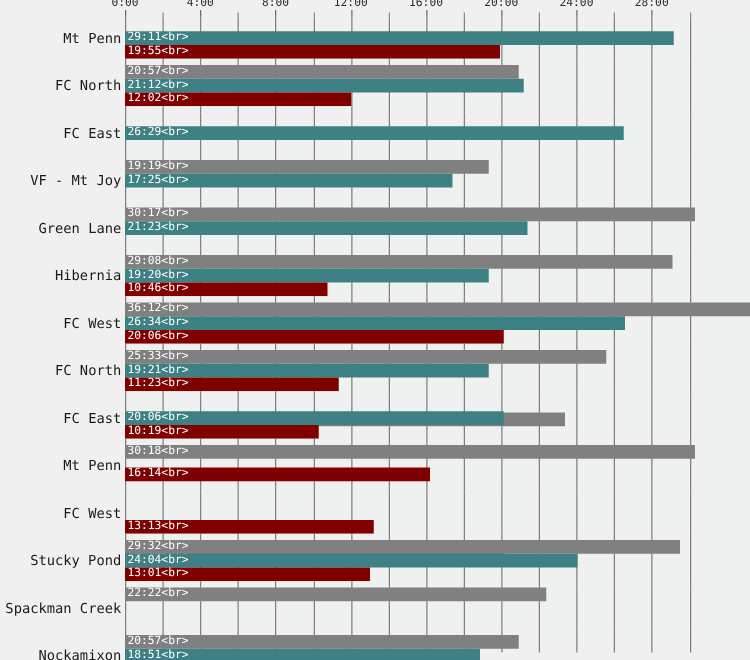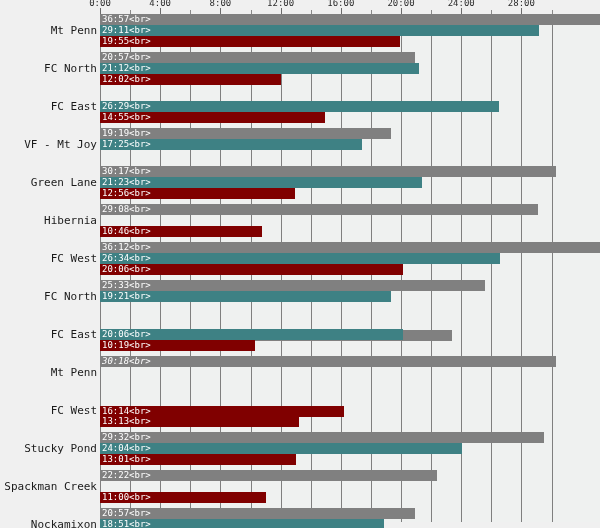--- a/index.html
+++ b/index.html
@@ -149,24 +149,20 @@
       <div class="tick-minor" style="left: 210.7px;"></div>
       <div class="tick-minor" style="left: 270.9px;"></div>
       <div class="tick-minor" style="left: 331.1px;"></div>
       <div class="tick-minor" style="left: 391.3px;"></div>
       <div class="tick-minor" style="left: 451.5px;"></div>
     </div>
 
   <div id="groups-layer">
       <div class="group" style="top: 14px; height: 33px;">
         <div class="cat-label" style="top: 9.5px;">Mt Penn</div>
-        <div class="bar-track" style="top: 0px;">
-          <div class="bar s-gray" title="series-gray" style="width: 556.097px;"></div>
-          <div class="bar-datalabel">36:57&lt;br&gt;</div>
-        </div>
         <div class="bar-track" style="top: 11px;">
           <div class="bar s-teal" title="series-teal" style="width: 439.159px;"></div>
           <div class="bar-datalabel">29:11&lt;br&gt;</div>
         </div>
         <div class="bar-track" style="top: 22px;">
           <div class="bar s-red" title="series-red" style="width: 299.796px;"></div>
           <div class="bar-datalabel">19:55&lt;br&gt;</div>
         </div>
       </div>
       <div class="gap-strip" style="position: absolute; top: 47px;">
@@ -218,24 +214,20 @@
         <div class="gridline" style="left: 270.9px;"></div>
         <div class="gridline" style="left: 331.1px;"></div>
         <div class="gridline" style="left: 391.3px;"></div>
         <div class="gridline" style="left: 451.5px;"></div>
       </div>
       <div class="group" style="top: 90px; height: 33px;">
         <div class="cat-label" style="top: 9.5px;">FC East</div>
         <div class="bar-track" style="top: 11px;">
           <div class="bar s-teal" title="series-teal" style="width: 398.524px;"></div>
           <div class="bar-datalabel">26:29&lt;br&gt;</div>
-        </div>
-        <div class="bar-track" style="top: 22px;">
-          <div class="bar s-red" title="series-red" style="width: 224.546px;"></div>
-          <div class="bar-datalabel">14:55&lt;br&gt;</div>
         </div>
       </div>
       <div class="gap-strip" style="position: absolute; top: 123px;">
         <div class="gridline" style="left: 0px;"></div>
         <div class="gridline" style="left: 60.2px;"></div>
         <div class="gridline" style="left: 120.4px;"></div>
         <div class="gridline" style="left: 180.6px;"></div>
         <div class="gridline" style="left: 240.8px;"></div>
         <div class="gridline" style="left: 301px;"></div>
         <div class="gridline" style="left: 361.2px;"></div>
@@ -281,24 +273,20 @@
       <div class="group" style="top: 166px; height: 33px;">
         <div class="cat-label" style="top: 9.5px;">Green Lane</div>
         <div class="bar-track" style="top: 0px; text-decoration: underline;">
           <div class="bar s-gray" title="series-gray" style="width: 455.714px;"></div>
           <div class="bar-datalabel">30:17&lt;br&gt;</div>
         </div>
         <div class="bar-track" style="top: 11px;">
           <div class="bar s-teal" title="series-teal" style="width: 321.769px;"></div>
           <div class="bar-datalabel">21:23&lt;br&gt;</div>
         </div>
-        <div class="bar-track" style="top: 22px;">
-          <div class="bar s-red" title="series-red" style="width: 194.596px;"></div>
-          <div class="bar-datalabel">12:56&lt;br&gt;</div>
-        </div>
       </div>
       <div class="gap-strip" style="position: absolute; top: 199px;">
         <div class="gridline" style="left: 0px;"></div>
         <div class="gridline" style="left: 60.2px;"></div>
         <div class="gridline" style="left: 120.4px;"></div>
         <div class="gridline" style="left: 180.6px;"></div>
         <div class="gridline" style="left: 240.8px;"></div>
         <div class="gridline" style="left: 301px;"></div>
         <div class="gridline" style="left: 361.2px;"></div>
         <div class="gridline" style="left: 421.4px;"></div>
@@ -310,20 +298,24 @@
         <div class="gridline" style="left: 331.1px;"></div>
         <div class="gridline" style="left: 391.3px;"></div>
         <div class="gridline" style="left: 451.5px;"></div>
       </div>
       <div class="group" style="top: 204px; height: 33px;">
         <div class="cat-label" style="top: 9.5px;">Hibernia</div>
         <div class="bar-track" style="top: 0px;">
           <div class="bar s-gray" title="series-gray" style="width: 438.406px;"></div>
           <div class="bar-datalabel">29:08&lt;br&gt;</div>
         </div>
+        <div class="bar-track" style="top: 11px;">
+          <div class="bar s-teal" title="series-teal" style="width: 290.916px;"></div>
+          <div class="bar-datalabel">19:20&lt;br&gt;</div>
+        </div>
         <div class="bar-track" style="top: 22px;">
           <div class="bar s-red" title="series-red" style="width: 162.089px;"></div>
           <div class="bar-datalabel">10:46&lt;br&gt;</div>
         </div>
       </div>
       <div class="gap-strip" style="position: absolute; top: 237px;">
         <div class="gridline" style="left: 0px;"></div>
         <div class="gridline" style="left: 60.2px;"></div>
         <div class="gridline" style="left: 120.4px;"></div>
         <div class="gridline" style="left: 180.6px;"></div>
@@ -375,20 +367,24 @@
       </div>
       <div class="group" style="top: 280px; height: 33px;">
         <div class="cat-label" style="top: 9.5px;">FC North</div>
         <div class="bar-track" style="top: 0px;">
           <div class="bar s-gray" title="series-gray" style="width: 384.527px;"></div>
           <div class="bar-datalabel">25:33&lt;br&gt;</div>
         </div>
         <div class="bar-track" style="top: 11px;">
           <div class="bar s-teal" title="series-teal" style="width: 291.217px;"></div>
           <div class="bar-datalabel">19:21&lt;br&gt;</div>
+        </div>
+        <div class="bar-track" style="top: 22px;">
+          <div class="bar s-red" title="series-red" style="width: 171.269px;"></div>
+          <div class="bar-datalabel">11:23&lt;br&gt;</div>
         </div>
       </div>
       <div class="gap-strip" style="position: absolute; top: 313px;">
         <div class="gridline" style="left: 0px;"></div>
         <div class="gridline" style="left: 60.2px;"></div>
         <div class="gridline" style="left: 120.4px;"></div>
         <div class="gridline" style="left: 180.6px;"></div>
         <div class="gridline" style="left: 240.8px;"></div>
         <div class="gridline" style="left: 301px;"></div>
         <div class="gridline" style="left: 361.2px;"></div>
@@ -430,25 +426,25 @@
         <div class="gridline" style="left: 90.3px;"></div>
         <div class="gridline" style="left: 150.5px;"></div>
         <div class="gridline" style="left: 210.7px;"></div>
         <div class="gridline" style="left: 270.9px;"></div>
         <div class="gridline" style="left: 331.1px;"></div>
         <div class="gridline" style="left: 391.3px;"></div>
         <div class="gridline" style="left: 451.5px;"></div>
       </div>
       <div class="group" style="top: 356px; height: 33px;">
         <div class="cat-label" style="top: 9.5px;">Mt Penn</div>
-        <div class="bar-track" style="top: 0px; font-style: italic;">
+        <div class="bar-track" style="top: 0px;">
           <div class="bar s-gray" title="series-gray" style="width: 456.015px;"></div>
           <div class="bar-datalabel">30:18&lt;br&gt;</div>
         </div>
-        <div class="bar-track" style="top: 18px; margin-top: 32px;">
+        <div class="bar-track" style="top: 18px;">
           <div class="bar s-red" title="series-red" style="width: 244.262px;"></div>
           <div class="bar-datalabel">16:14&lt;br&gt;</div>
         </div>
       </div>
       <div class="gap-strip" style="position: absolute; top: 389px;">
         <div class="gridline" style="left: 0px;"></div>
         <div class="gridline" style="left: 60.2px;"></div>
         <div class="gridline" style="left: 120.4px;"></div>
         <div class="gridline" style="left: 180.6px;"></div>
         <div class="gridline" style="left: 240.8px;"></div>
@@ -527,24 +523,20 @@
         <div class="gridline" style="left: 270.9px;"></div>
         <div class="gridline" style="left: 331.1px;"></div>
         <div class="gridline" style="left: 391.3px;"></div>
         <div class="gridline" style="left: 451.5px;"></div>
       </div>
       <div class="group" style="top: 470px; height: 33px;">
         <div class="cat-label" style="top: 9.5px;">Spackman Creek</div>
         <div class="bar-track" style="top: 0px;">
           <div class="bar s-gray" title="series-gray" style="width: 336.668px;"></div>
           <div class="bar-datalabel">22:22&lt;br&gt;</div>
-        </div>
-        <div class="bar-track" style="top: 22px;">
-          <div class="bar s-red" title="series-red" style="width: 165.55px;"></div>
-          <div class="bar-datalabel">11:00&lt;br&gt;</div>
         </div>
       </div>
       <div class="gap-strip" style="position: absolute; top: 503px;">
         <div class="gridline" style="left: 0px;"></div>
         <div class="gridline" style="left: 60.2px;"></div>
         <div class="gridline" style="left: 120.4px;"></div>
         <div class="gridline" style="left: 180.6px;"></div>
         <div class="gridline" style="left: 240.8px;"></div>
         <div class="gridline" style="left: 301px;"></div>
         <div class="gridline" style="left: 361.2px;"></div>

